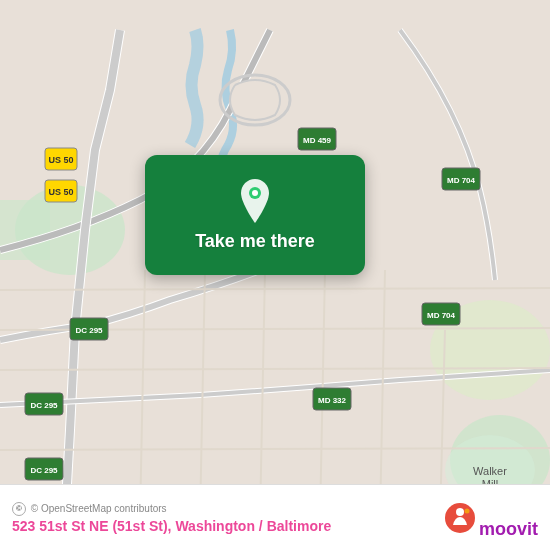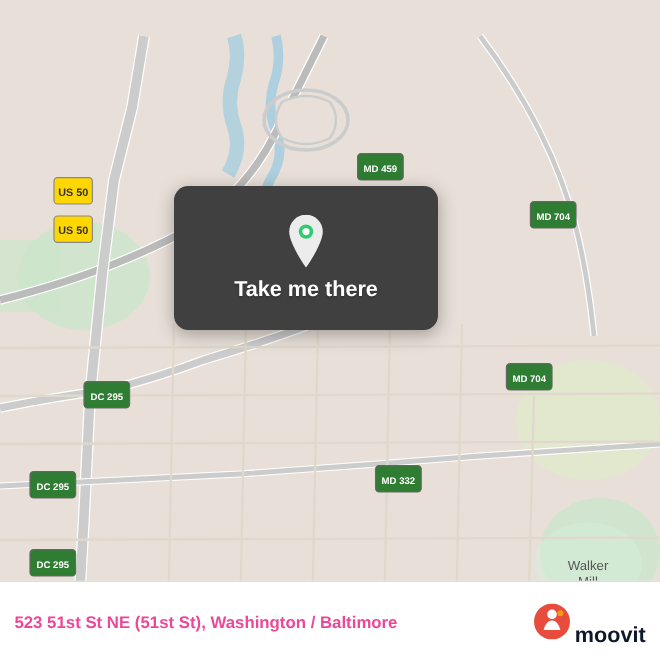--- a/index.html
+++ b/index.html
@@ -26,21 +26,21 @@
       width: 100%; height: 100%;
     }
 
     
     #button-overlay {
       position: absolute;
       top: 155px;
       left: 145px;
       width: 220px;
       height: 120px;
-      background-color: #404040;
+      background-color: #15803d;
       border-radius: 12px;
       display: flex;
       flex-direction: column;
       align-items: center;
       justify-content: center;
       cursor: pointer;
       box-shadow: 0 4px 15px rgba(0,0,0,0.3);
     }
 
     #button-overlay .pin-icon {
@@ -90,21 +90,21 @@
 
     #bottom-bar .moovit-logo {
       display: flex;
       align-items: center;
       gap: 4px;
     }
 
     #bottom-bar .moovit-text {
       font-size: 18px;
       font-weight: bold;
-      color: #0f172a;
+      color: #a21caf;
       margin-top: 24px;
     }
 
     #bottom-bar .moovit-icon {
       width: 30px;
       height: 30px;
     }
 
     
     .osm-circle {
@@ -209,20 +209,24 @@
     <svg class="pin-icon" viewBox="0 0 36 44" xmlns="http://www.w3.org/2000/svg">
       <path d="M18 0C10.268 0 4 6.268 4 14c0 10.5 14 30 14 30S32 24.5 32 14C32 6.268 25.732 0 18 0z" fill="white" opacity="0.9"></path>
       <circle cx="18" cy="14" r="6" fill="#2ecc71"></circle>
       <circle cx="18" cy="14" r="3" fill="white"></circle>
     </svg>
     <span class="btn-label">Take me there</span>
   </div>
 
   <div id="bottom-bar">
     <div class="left-section">
+      <div class="attribution">
+        <span class="osm-circle">©</span>
+        <span>© OpenStreetMap contributors</span>
+      </div>
       <div class="address">523 51st St NE (51st St), Washington / Baltimore</div>
     </div>
     <div class="moovit-logo">
 
       <svg class="moovit-icon" viewBox="0 0 30 30" xmlns="http://www.w3.org/2000/svg">
         <circle cx="15" cy="15" r="15" fill="#e74c3c"></circle>
         <circle cx="15" cy="9" r="4" fill="white"></circle>
         <path d="M8,22 Q10,14 15,14 Q20,14 22,22" fill="white"></path>
         <circle cx="22" cy="8" r="2.5" fill="#f39c12"></circle>
       </svg>

